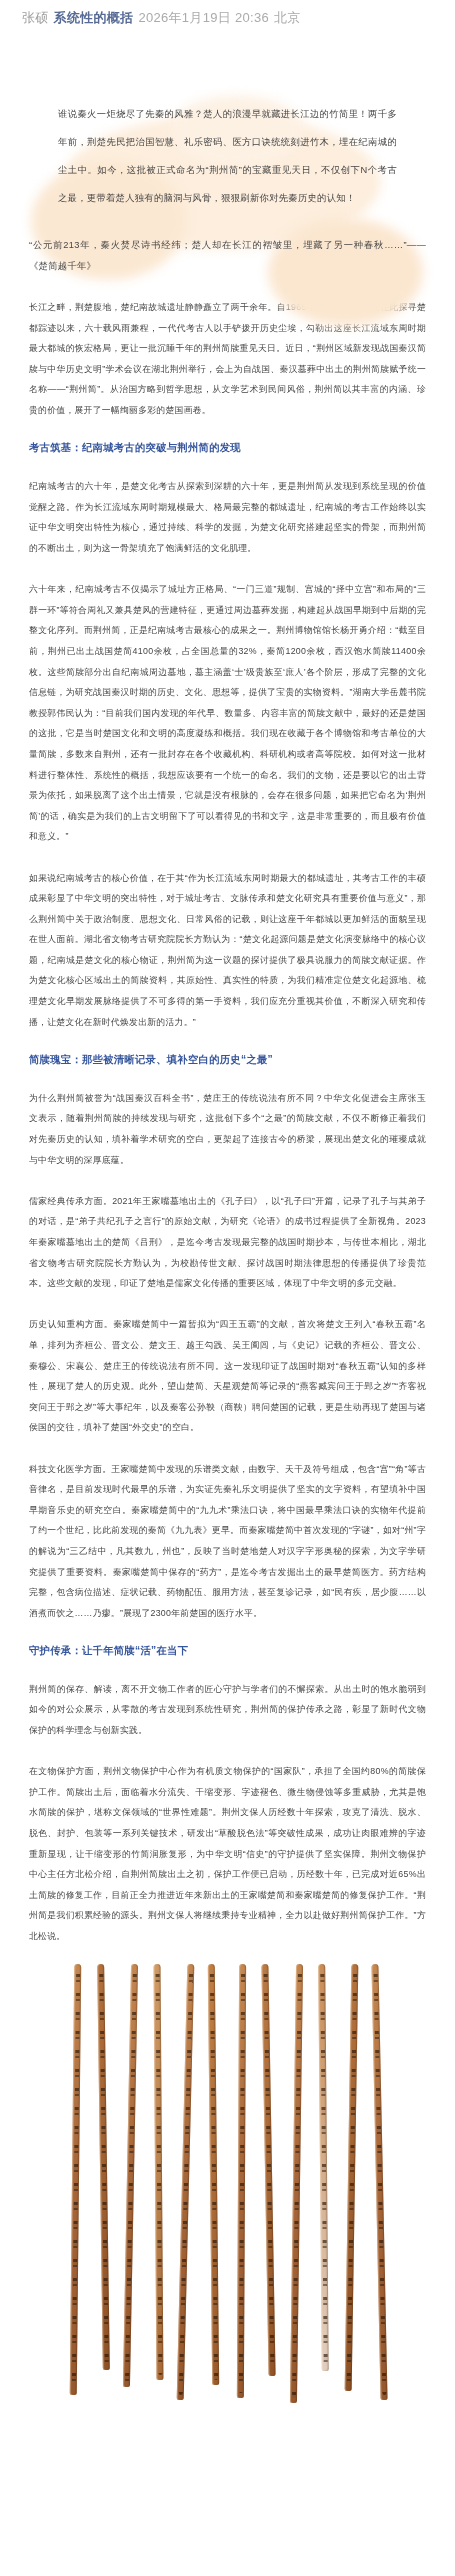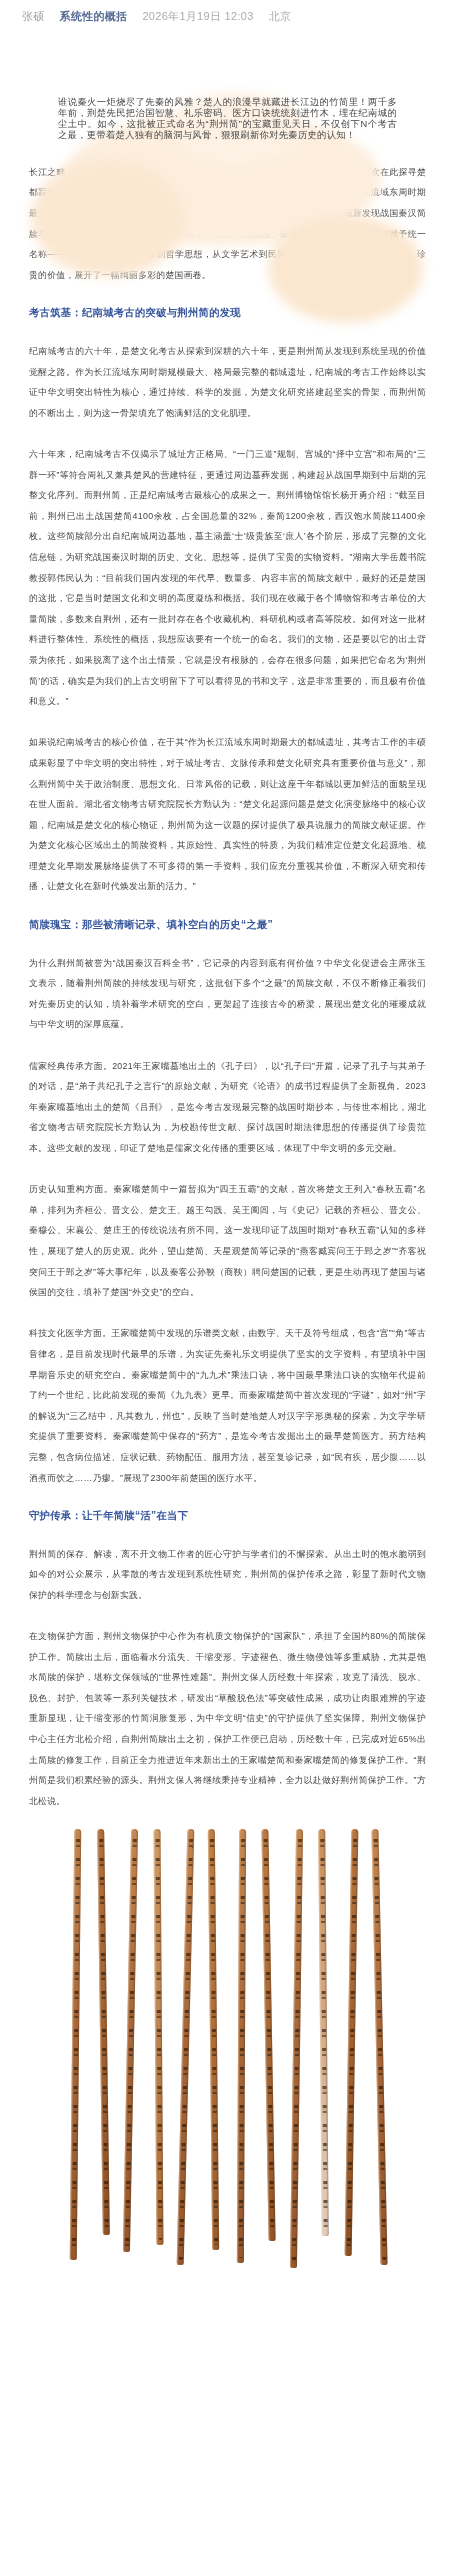--- a/index.html
+++ b/index.html
@@ -9,36 +9,36 @@
     -webkit-font-smoothing:antialiased;
   }
   .article{position:relative;width:455px;}
   .title{
     margin:16.5px 23px 0 22px;
     font-size:14px;line-height:18.5px;font-weight:700;color:#151515;
     letter-spacing:0.5px;
   }
   .byline{
     margin:9.3px 23px 0 22px;
-    font-size:11px;color:#9e9e9e;letter-spacing:0.3px;
-    display:flex;align-items:center;gap:15px;white-space:nowrap;
+    font-size:13px;color:#9e9e9e;letter-spacing:0.3px;
+    display:flex;align-items:center;gap:5px;white-space:nowrap;
   }
   .byline .account{color:#576b95;font-weight:600;cursor:pointer;}
   .byline .dt,.byline .loc{color:#ababab;}
   
   .hero{position:relative;}
   .blob{position:absolute;background:#fcecd9;border-radius:50%;filter:blur(5.2px);z-index:0;}
   .blob.b1{left:62px;top:14.4px;width:319px;height:134px;background:#fdeedd;}
   .blob.b2{left:31px;top:62px;width:155px;height:118px;background:#fbe8d2;}
   .blob.b3{left:268px;top:118px;width:155px;height:108px;background:#fbe7d0;}
   .blob.b4{left:170px;top:-5.2px;width:134px;height:72px;background:#fdf1e4;}
   .intro{
     position:relative;z-index:1;
     margin:73px 58px 0 58px;
-    font-size:9.3px;line-height:11px;color:#454545;
+    font-size:9.3px;line-height:28px;color:#454545;
     text-align:justify;letter-spacing:0.3px;
   }
   .epigraph{
     position:relative;z-index:1;
     margin:23px 29px 0 29px;
     font-size:9.3px;line-height:20.6px;color:#474747;
     text-align:justify;letter-spacing:0.3px;
   }
   p.body{
     margin:20.6px 29px 0 29px;
@@ -84,41 +84,42 @@
 </style>
 </head>
 <body>
 
 <main class="article">
 
 
   <div class="byline">
     <span>张硕</span>
     <span class="account">系统性的概括</span>
-    <span class="dt">2026年1月19日 12:03</span>
+    <span class="dt">2026年1月19日 20:36</span>
     <span class="loc">北京</span>
   </div>
 
   <section class="hero">
     <div class="blob b1"></div>
     <div class="blob b2"></div>
     <div class="blob b3"></div>
     <div class="blob b4"></div>
     <p class="intro">谁说秦火一炬烧尽了先秦的风雅？楚人的浪漫早就藏进长江边的竹简里！两千多年前，荆楚先民把治国智慧、礼乐密码、医方口诀统统刻进竹木，埋在纪南城的尘土中。如今，这批被正式命名为“荆州简”的宝藏重见天日，不仅创下N个考古之最，更带着楚人独有的脑洞与风骨，狠狠刷新你对先秦历史的认知！</p>
+    <p class="epigraph">“公元前213年，秦火焚尽诗书经纬；楚人却在长江的褶皱里，埋藏了另一种春秋……”——《楚简越千年》</p>
   </section>
 
   <p class="body">长江之畔，荆楚腹地，楚纪南故城遗址静静矗立了两千余年。自1965年考古工作者首次在此探寻楚都踪迹以来，六十载风雨兼程，一代代考古人以手铲拨开历史尘埃，勾勒出这座长江流域东周时期最大都城的恢宏格局，更让一批沉睡千年的荆州简牍重见天日。近日，“荆州区域新发现战国秦汉简牍与中华历史文明”学术会议在湖北荆州举行，会上为自战国、秦汉墓葬中出土的荆州简牍赋予统一名称——“荆州简”。从治国方略到哲学思想，从文学艺术到民间风俗，荆州简以其丰富的内涵、珍贵的价值，展开了一幅绚丽多彩的楚国画卷。</p>
 
   <h2 class="sec">考古筑基：纪南城考古的突破与荆州简的发现</h2>
   <p class="body">纪南城考古的六十年，是楚文化考古从探索到深耕的六十年，更是荆州简从发现到系统呈现的价值觉醒之路。作为长江流域东周时期规模最大、格局最完整的都城遗址，纪南城的考古工作始终以实证中华文明突出特性为核心，通过持续、科学的发掘，为楚文化研究搭建起坚实的骨架，而荆州简的不断出土，则为这一骨架填充了饱满鲜活的文化肌理。</p>
   <p class="body">六十年来，纪南城考古不仅揭示了城址方正格局、“一门三道”规制、宫城的“择中立宫”和布局的“三群一环”等符合周礼又兼具楚风的营建特征，更通过周边墓葬发掘，构建起从战国早期到中后期的完整文化序列。而荆州简，正是纪南城考古最核心的成果之一。荆州博物馆馆长杨开勇介绍：“截至目前，荆州已出土战国楚简4100余枚，占全国总量的32%，秦简1200余枚，西汉饱水简牍11400余枚。这些简牍部分出自纪南城周边墓地，墓主涵盖‘士’级贵族至‘庶人’各个阶层，形成了完整的文化信息链，为研究战国秦汉时期的历史、文化、思想等，提供了宝贵的实物资料。”湖南大学岳麓书院教授郭伟民认为：“目前我们国内发现的年代早、数量多、内容丰富的简牍文献中，最好的还是楚国的这批，它是当时楚国文化和文明的高度凝练和概括。我们现在收藏于各个博物馆和考古单位的大量简牍，多数来自荆州，还有一批封存在各个收藏机构、科研机构或者高等院校。如何对这一批材料进行整体性、系统性的概括，我想应该要有一个统一的命名。我们的文物，还是要以它的出土背景为依托，如果脱离了这个出土情景，它就是没有根脉的，会存在很多问题，如果把它命名为‘荆州简’的话，确实是为我们的上古文明留下了可以看得见的书和文字，这是非常重要的，而且极有价值和意义。”</p>
   <p class="body">如果说纪南城考古的核心价值，在于其“作为长江流域东周时期最大的都城遗址，其考古工作的丰硕成果彰显了中华文明的突出特性，对于城址考古、文脉传承和楚文化研究具有重要价值与意义”，那么荆州简中关于政治制度、思想文化、日常风俗的记载，则让这座千年都城以更加鲜活的面貌呈现在世人面前。湖北省文物考古研究院院长方勤认为：“楚文化起源问题是楚文化演变脉络中的核心议题，纪南城是楚文化的核心物证，荆州简为这一议题的探讨提供了极具说服力的简牍文献证据。作为楚文化核心区域出土的简牍资料，其原始性、真实性的特质，为我们精准定位楚文化起源地、梳理楚文化早期发展脉络提供了不可多得的第一手资料，我们应充分重视其价值，不断深入研究和传播，让楚文化在新时代焕发出新的活力。”</p>
 
   <h2 class="sec">简牍瑰宝：那些被清晰记录、填补空白的历史“之最”</h2>
-  <p class="body">为什么荆州简被誉为“战国秦汉百科全书”，它记录的内容到底有何价值？中华文化促进会主席张玉文表示，随着荆州简牍的持续发现与研究，这批创下多个“之最”的简牍文献，不仅不断修正着我们对先秦历史的认知，填补着学术研究的空白，更架起了连接古今的桥梁，展现出楚文化的璀璨成就与中华文明的深厚底蕴。</p>
+  <p class="body">为什么荆州简被誉为“战国秦汉百科全书”，楚庄王的传统说法有所不同？中华文化促进会主席张玉文表示，随着荆州简牍的持续发现与研究，这批创下多个“之最”的简牍文献，不仅不断修正着我们对先秦历史的认知，填补着学术研究的空白，更架起了连接古今的桥梁，展现出楚文化的璀璨成就与中华文明的深厚底蕴。</p>
   <p class="body">儒家经典传承方面。2021年王家嘴墓地出土的《孔子曰》，以“孔子曰”开篇，记录了孔子与其弟子的对话，是“弟子共纪孔子之言行”的原始文献，为研究《论语》的成书过程提供了全新视角。2023年秦家嘴墓地出土的楚简《吕刑》，是迄今考古发现最完整的战国时期抄本，与传世本相比，湖北省文物考古研究院院长方勤认为，为校勘传世文献、探讨战国时期法律思想的传播提供了珍贵范本。这些文献的发现，印证了楚地是儒家文化传播的重要区域，体现了中华文明的多元交融。</p>
   <p class="body">历史认知重构方面。秦家嘴楚简中一篇暂拟为“四王五霸”的文献，首次将楚文王列入“春秋五霸”名单，排列为齐桓公、晋文公、楚文王、越王勾践、吴王阖闾，与《史记》记载的齐桓公、晋文公、秦穆公、宋襄公、楚庄王的传统说法有所不同。这一发现印证了战国时期对“春秋五霸”认知的多样性，展现了楚人的历史观。此外，望山楚简、天星观楚简等记录的“燕客臧宾问王于郢之岁”“齐客祝突问王于郢之岁”等大事纪年，以及秦客公孙鞅（商鞅）聘问楚国的记载，更是生动再现了楚国与诸侯国的交往，填补了楚国“外交史”的空白。</p>
   <p class="body">科技文化医学方面。王家嘴楚简中发现的乐谱类文献，由数字、天干及符号组成，包含“宫”“角”等古音律名，是目前发现时代最早的乐谱，为实证先秦礼乐文明提供了坚实的文字资料，有望填补中国早期音乐史的研究空白。秦家嘴楚简中的“九九术”乘法口诀，将中国最早乘法口诀的实物年代提前了约一个世纪，比此前发现的秦简《九九表》更早。而秦家嘴楚简中首次发现的“字谜”，如对“州”字的解说为“三乙结中，凡其数九，州也”，反映了当时楚地楚人对汉字字形奥秘的探索，为文字学研究提供了重要资料。秦家嘴楚简中保存的“药方”，是迄今考古发掘出土的最早楚简医方。药方结构完整，包含病位描述、症状记载、药物配伍、服用方法，甚至复诊记录，如“民有疾，居少腹……以酒煮而饮之……乃瘳。”展现了2300年前楚国的医疗水平。</p>
 
   <h2 class="sec">守护传承：让千年简牍“活”在当下</h2>
   <p class="body">荆州简的保存、解读，离不开文物工作者的匠心守护与学者们的不懈探索。从出土时的饱水脆弱到如今的对公众展示，从零散的考古发现到系统性研究，荆州简的保护传承之路，彰显了新时代文物保护的科学理念与创新实践。</p>
   <p class="body">在文物保护方面，荆州文物保护中心作为有机质文物保护的“国家队”，承担了全国约80%的简牍保护工作。简牍出土后，面临着水分流失、干缩变形、字迹褪色、微生物侵蚀等多重威胁，尤其是饱水简牍的保护，堪称文保领域的“世界性难题”。荆州文保人历经数十年探索，攻克了清洗、脱水、脱色、封护、包装等一系列关键技术，研发出“草酸脱色法”等突破性成果，成功让肉眼难辨的字迹重新显现，让干缩变形的竹简润胀复形，为中华文明“信史”的守护提供了坚实保障。荆州文物保护中心主任方北松介绍，自荆州简牍出土之初，保护工作便已启动，历经数十年，已完成对近65%出土简牍的修复工作，目前正全力推进近年来新出土的王家嘴楚简和秦家嘴楚简的修复保护工作。“荆州简是我们积累经验的源头。荆州文保人将继续秉持专业精神，全力以赴做好荆州简保护工作。”方北松说。</p>
 
   <figure class="fig1" style="margin-top:17.5px">
     <div class="slip s1"></div>

